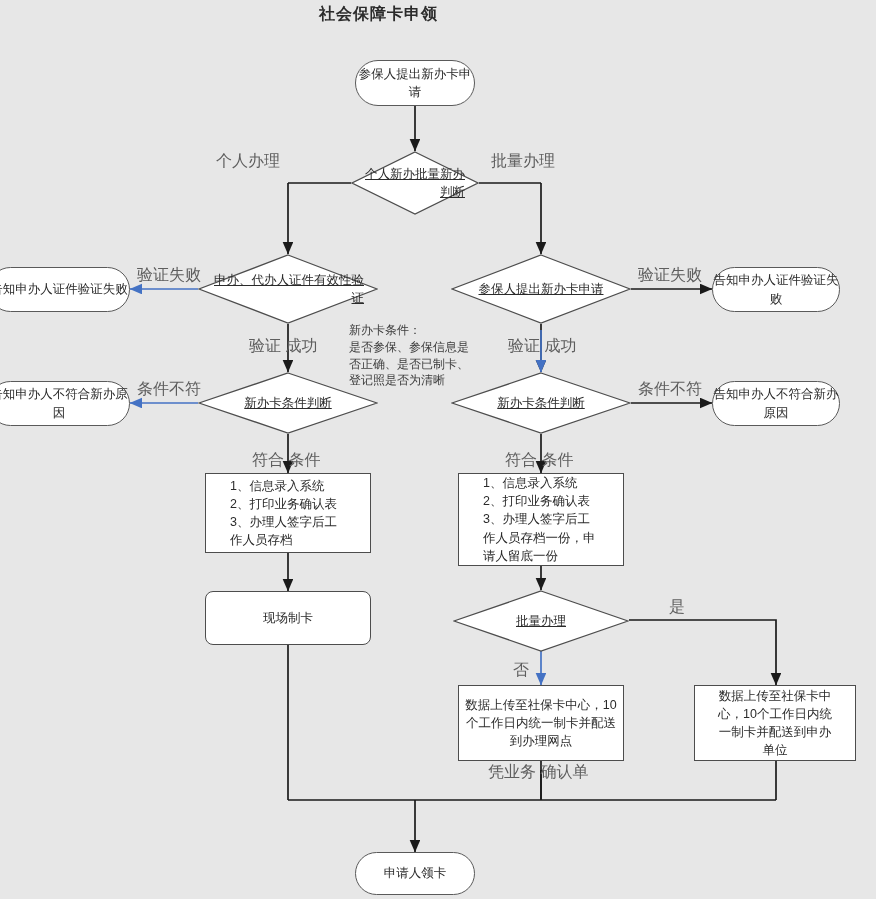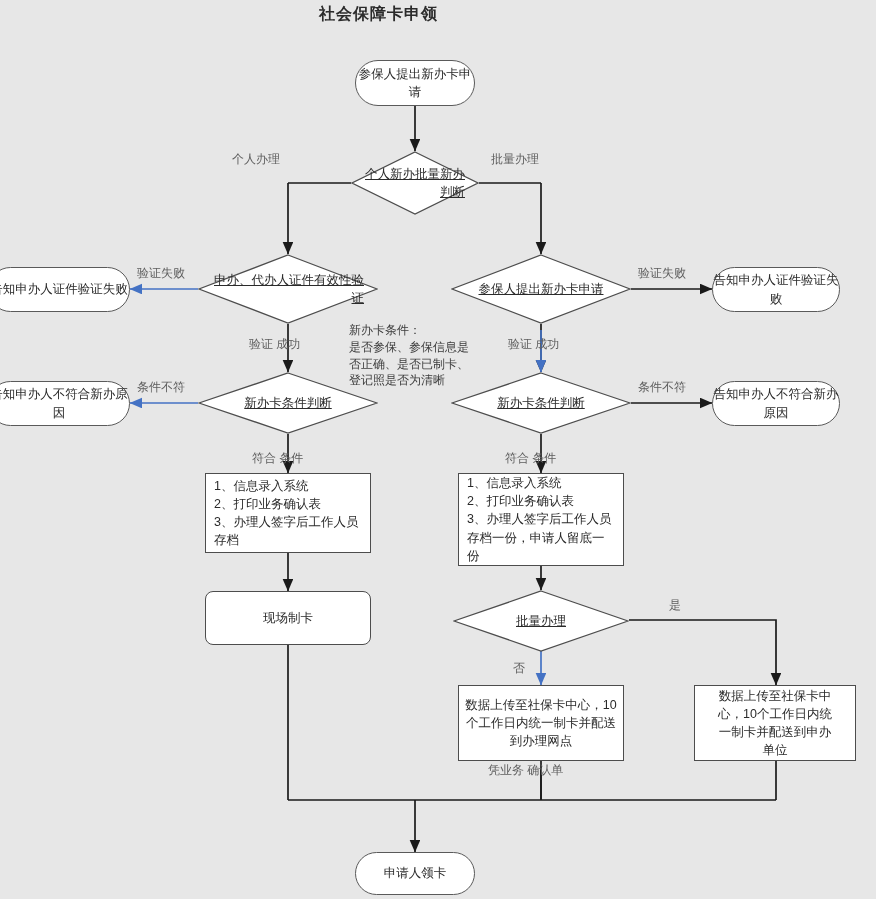--- a/index.html
+++ b/index.html
@@ -33,36 +33,36 @@
   }
   .terminator{
     border:1.3px solid #5a5a5a;
     border-radius:24px;
     box-shadow:0 0 0 0 transparent;
   }
   .process{
     border:1.3px solid #4d4d4d;
     border-radius:0;
   }
-  .process.lefttext{justify-content:flex-start;text-align:left;padding:6px 8px;}
+  .process.lefttext{justify-content:flex-start;text-align:left;padding:6px 24px;}
   .diamond-wrap{
     position:absolute;
     z-index:3;
   }
   .diamond-wrap svg{position:absolute;left:0;top:0;}
   .diamond-label{
     position:absolute;left:0;top:0;width:100%;height:100%;
     display:flex;align-items:center;justify-content:center;
     text-align:right;font-size:12.5px;line-height:1.45;color:#2b2b2b;
     padding:0 14px;box-sizing:border-box;text-decoration:underline;
   }
 
   .edge-label{
     position:absolute;
-    font-size:12px;
+    font-size:16px;
     color:#5e5e5e;
     white-space:nowrap;
     z-index:4;
     background:transparent;
   }
   .note{
     position:absolute;
     font-size:12px;
     line-height:1.4;
     color:#3d3d3d;

